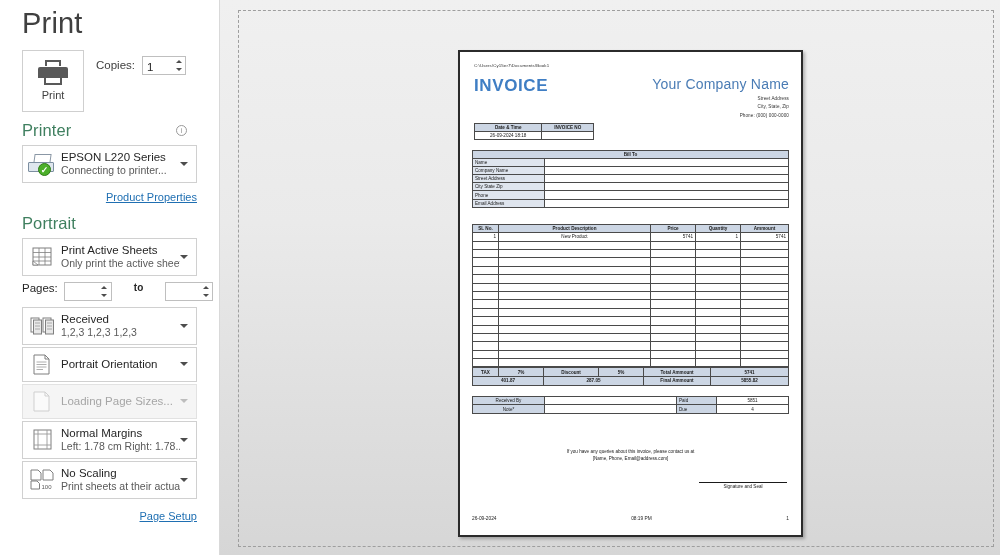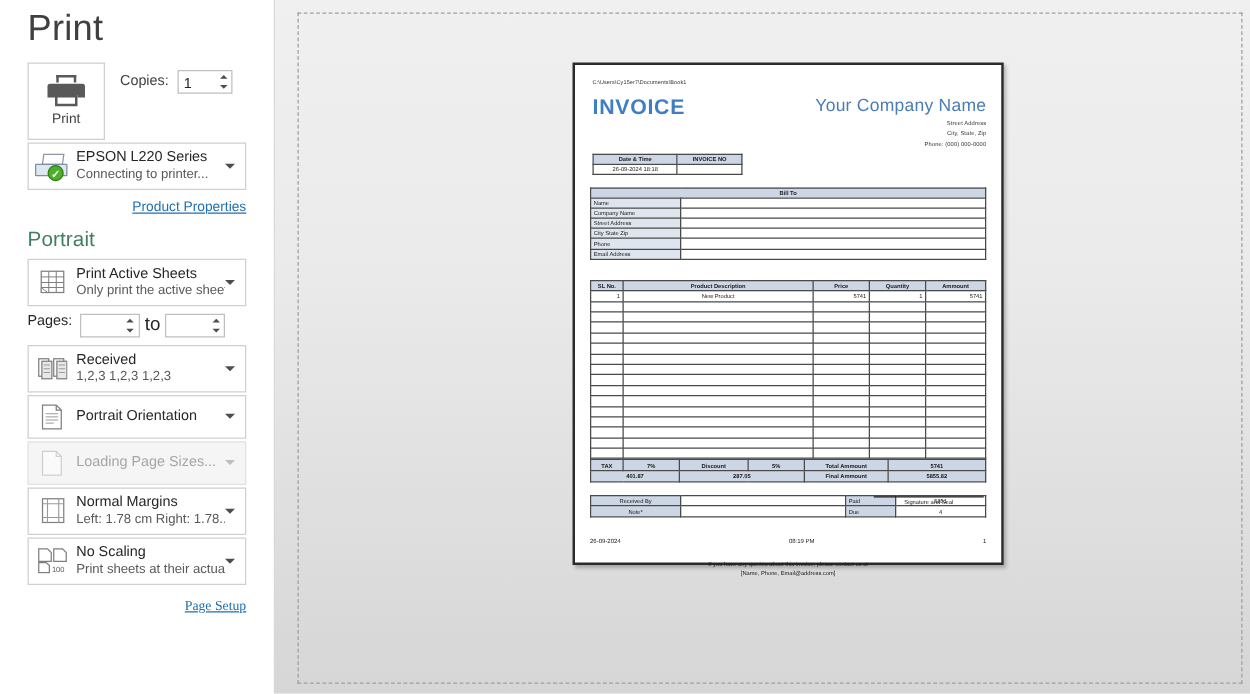--- a/index.html
+++ b/index.html
@@ -68,21 +68,21 @@
   .combo .caret {
     position:absolute; right:8px; top:50%; margin-top:-2px;
     width:0;height:0;border-left:4px solid transparent;border-right:4px solid transparent;border-top:4px solid #4d4d4d;
   }
   .combo.disabled { background:#f5f5f5; border-color:#e2e2e2; cursor:default; }
   .combo.disabled .t1 { color:#a6a6a6; }
   .combo.disabled .caret { border-top-color:#bdbdbd; }
 
   .pages-row { display:flex; align-items:flex-start; padding:6px 0 4px 22px; }
   .pages-row .lbl { font-size:11.5px; color:#262626; margin-right:6px; }
-  .pages-row .to { font-size:15px; color:#262626; margin:0 4px; }
+  .pages-row .to { font-size:10px; color:#262626; margin:0 22px;font-weight:bold; }
   .pages-row .spin-box { width:48px; }
   .pages-row .spin-box input { width:33px; }
 
   .link-right { text-align:right; padding:4px 22px 0 0; }
   .xl-link { font-size:11px; color:#1f6fb2; text-decoration:underline; cursor:pointer; }
 
   .printer-ic { width:30px; height:22px; position:relative; }
   .printer-ic .pbody { position:absolute; left:1px; top:9px; width:26px; height:10px; background:#dfe7ee; border:1px solid #7c8ea0; border-radius:1px;}
   .printer-ic .ptop { position:absolute; left:7px; top:1px; width:17px; height:9px; background:#fff; border:1px solid #8a97a5; transform:skewX(-8deg); }
   .printer-ic .pchk {
@@ -94,21 +94,21 @@
   .right-pane {
     flex:1; position:relative; height:555px;
     background:linear-gradient(180deg,#f0f0f0 0%,#eaeaea 40%,#d6d6d6 100%);
     overflow:hidden;
   }
   .preview-dashed {
     position:absolute; left:18px; top:10px; right:6px; bottom:8px;
     border:1px dashed #9e9e9e;
   }
   .page-sheet {
-    position:absolute; left:238px; top:50px; width:345px; height:402px;
+    position:absolute; left:238px; top:50px; width:345px; height:487px;
     background:#fff; border:2px solid #2b2b2b;
     box-shadow:2px 2px 3px rgba(0,0,0,0.25);
     padding:10px 12px 8px 12px;
   }
 
   
   .inv { font-family:"Liberation Sans", sans-serif; color:#1a1a1a; }
   .filepath { font-size:4.4px; color:#333; letter-spacing:0.1px; margin:1px 0 8px 2px; }
   .inv-head { display:flex; justify-content:space-between; align-items:flex-start; }
   .inv-title { font-size:17px; font-weight:bold; color:#3f7ec4; letter-spacing:0.6px; margin-left:2px; }
@@ -182,20 +182,24 @@
                 <span class="ar-up"></span>
               </div>
             <div>
                 <span class="ar-dn"></span>
               </div>
           </div>
         </div>
       </div>
     </div>
 
+    <div class="sec-head">
+      <span>Printer</span>
+      <span class="info-ico">i</span>
+    </div>
 
     <div class="combo tall">
       <div class="ico">
         <div class="printer-ic">
           <div class="ptop"></div>
             <div class="pbody"></div>
           <div class="pchk">✓</div>
         </div>
       </div>
       <div class="txt">
@@ -337,21 +341,21 @@
           <text x="11.5" y="19.5" font-size="6" fill="#595959" font-family="Liberation Sans, sans-serif">100</text>
         </svg>
       </div>
       <div class="txt">
         <div class="t1">No Scaling</div>
         <div class="t2">Print sheets at their actual size</div>
       </div>
       <span class="caret"></span>
     </div>
 
-    <div class="link-right" style="padding-top:7px;font-family:Liberation Serif, serif;">
+    <div class="link-right" style="padding-top:7px;">
       <span class="xl-link">Page Setup</span>
     </div>
   </div>
 
   <div class="right-pane">
     <div class="preview-dashed"></div>
 
     <div class="page-sheet">
       <div class="inv">
 

